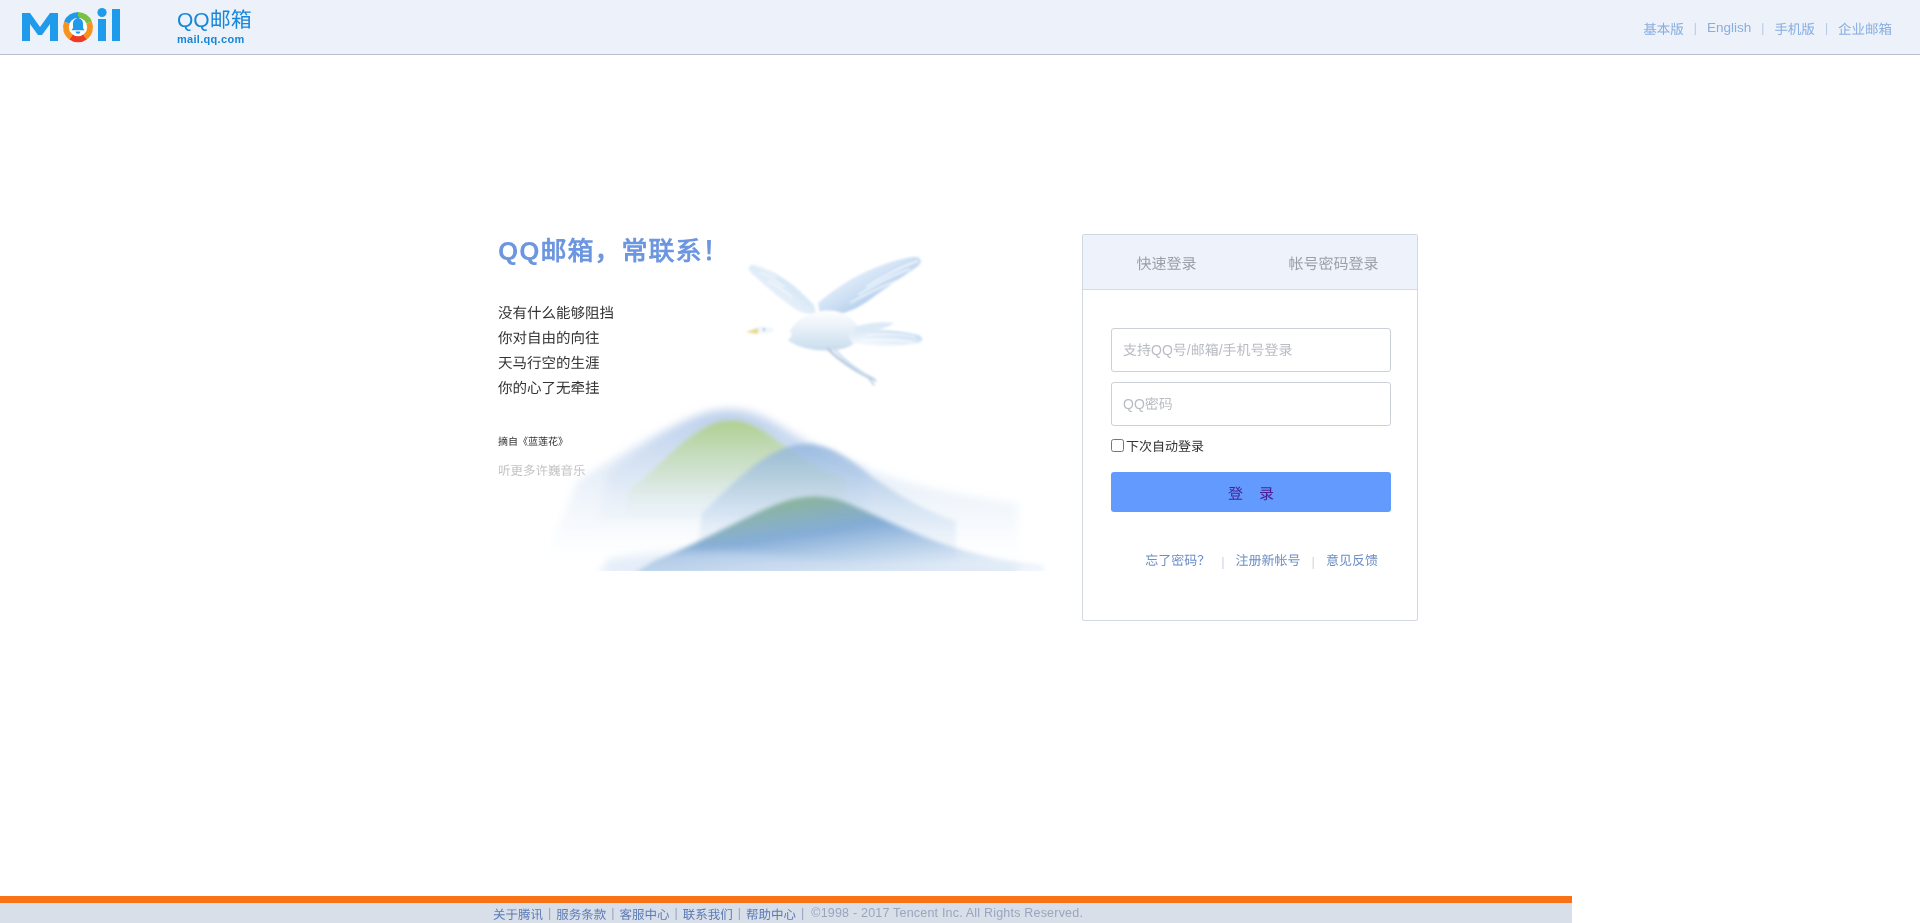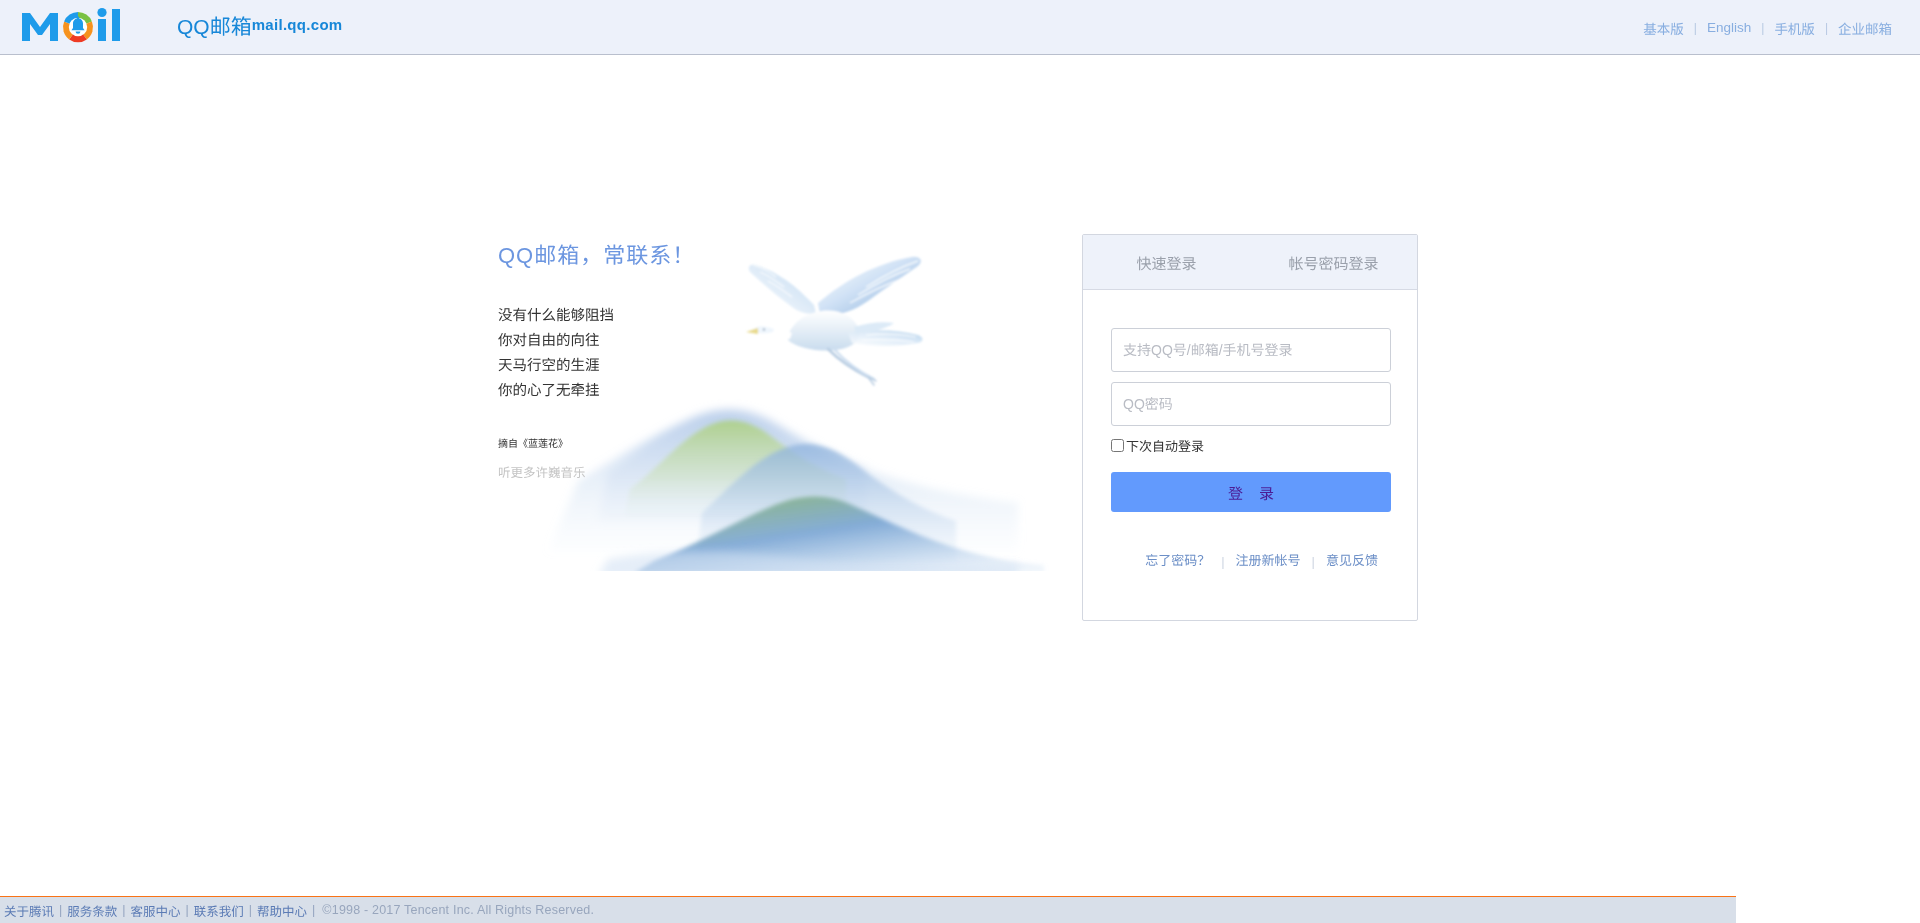--- a/index.html
+++ b/index.html
@@ -25,32 +25,33 @@
     position: absolute;
     left: 18px; top: 6px;
     display: flex;
     align-items: center;
     height: 42px;
   }
   .logo-mark { display: block; }
   .logo-text {
     margin-left: 7px;
     display: flex;
+    flex-direction: column;
     justify-content: center;
     line-height: 1;
   }
   .logo-title {
     font-size: 21px;
     color: #1787d8;
     font-weight: 400;
     letter-spacing: 0px;
     line-height: 22px;
   }
   .logo-sub {
-    font-size: 15px;
+    font-size: 11px;
     color: #1787d8;
     font-weight: bold;
     letter-spacing: 0.3px;
     margin-top: 2px;
     line-height: 13px;
   }
 
   .header-links {
     position: absolute;
     right: 18px; top: 0;
@@ -84,25 +85,25 @@
     width: 560px; height: 350px;
   }
   .promo-art {
     position: absolute;
     left: -40px; top: 0;
     width: 600px; height: 350px;
     pointer-events: none;
   }
   .promo-copy { position: relative; z-index: 3; }
   .promo-title {
-    font-size: 22px;
+    font-size: 26px;
     color: #6c96e0;
     letter-spacing: 1px;
-    margin: 16px 0 34px 0;
-    font-weight: 400;
+    margin: 9px 0 34px 0;
+    font-weight: 700;
     white-space: nowrap;
   }
   .promo-line {
     font-size: 14.5px;
     color: #333333;
     line-height: 25px;
     white-space: nowrap;
   }
   .promo-source {
     font-size: 10px;
@@ -204,25 +205,26 @@
     color: #6c8fc7;
     text-decoration: none;
     padding: 0 11px;
   }
   .login-links .sep { color: #cfd6e2; }
 
   
   .footer {
     position: absolute;
     left: 0; bottom: 0;
-    width: 1736px; height: 27px;
+    width: 1572px; height: 27px;
     background: #d8dfe9;
-    border-top: 1px solid #f97316;
+    border-top: 7px solid #f97316;
     display: flex;
     align-items: center;
+    justify-content: center;
     font-size: 12.5px;
   }
   .footer a {
     color: #5b7bb5;
     text-decoration: none;
     padding: 0 4px;
   }
   .footer .sep { color: #95a5c0; padding: 0 1px; }
   .footer .copyright {
     color: #98a6bd;

